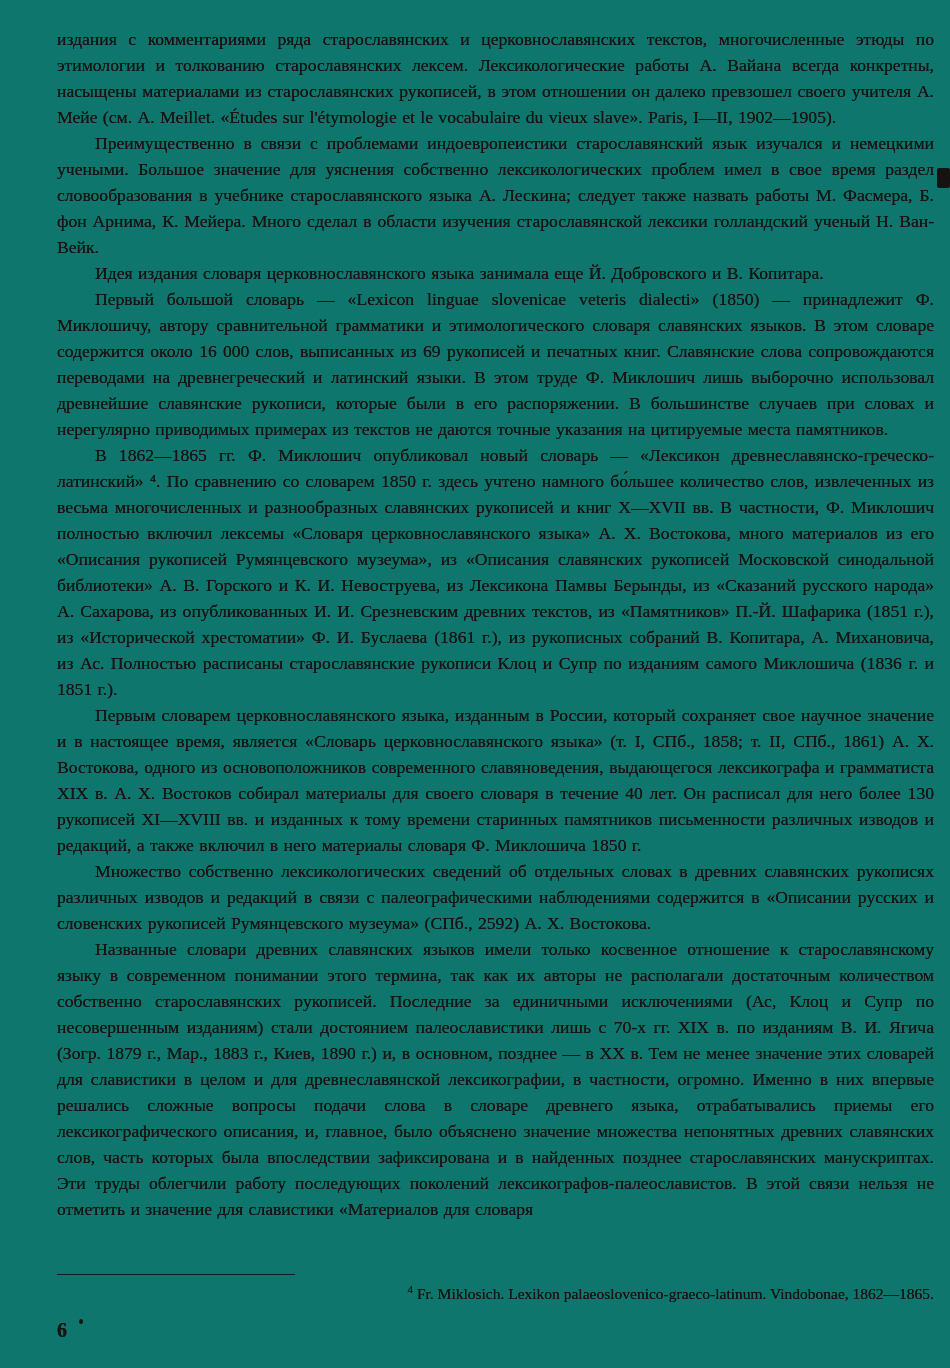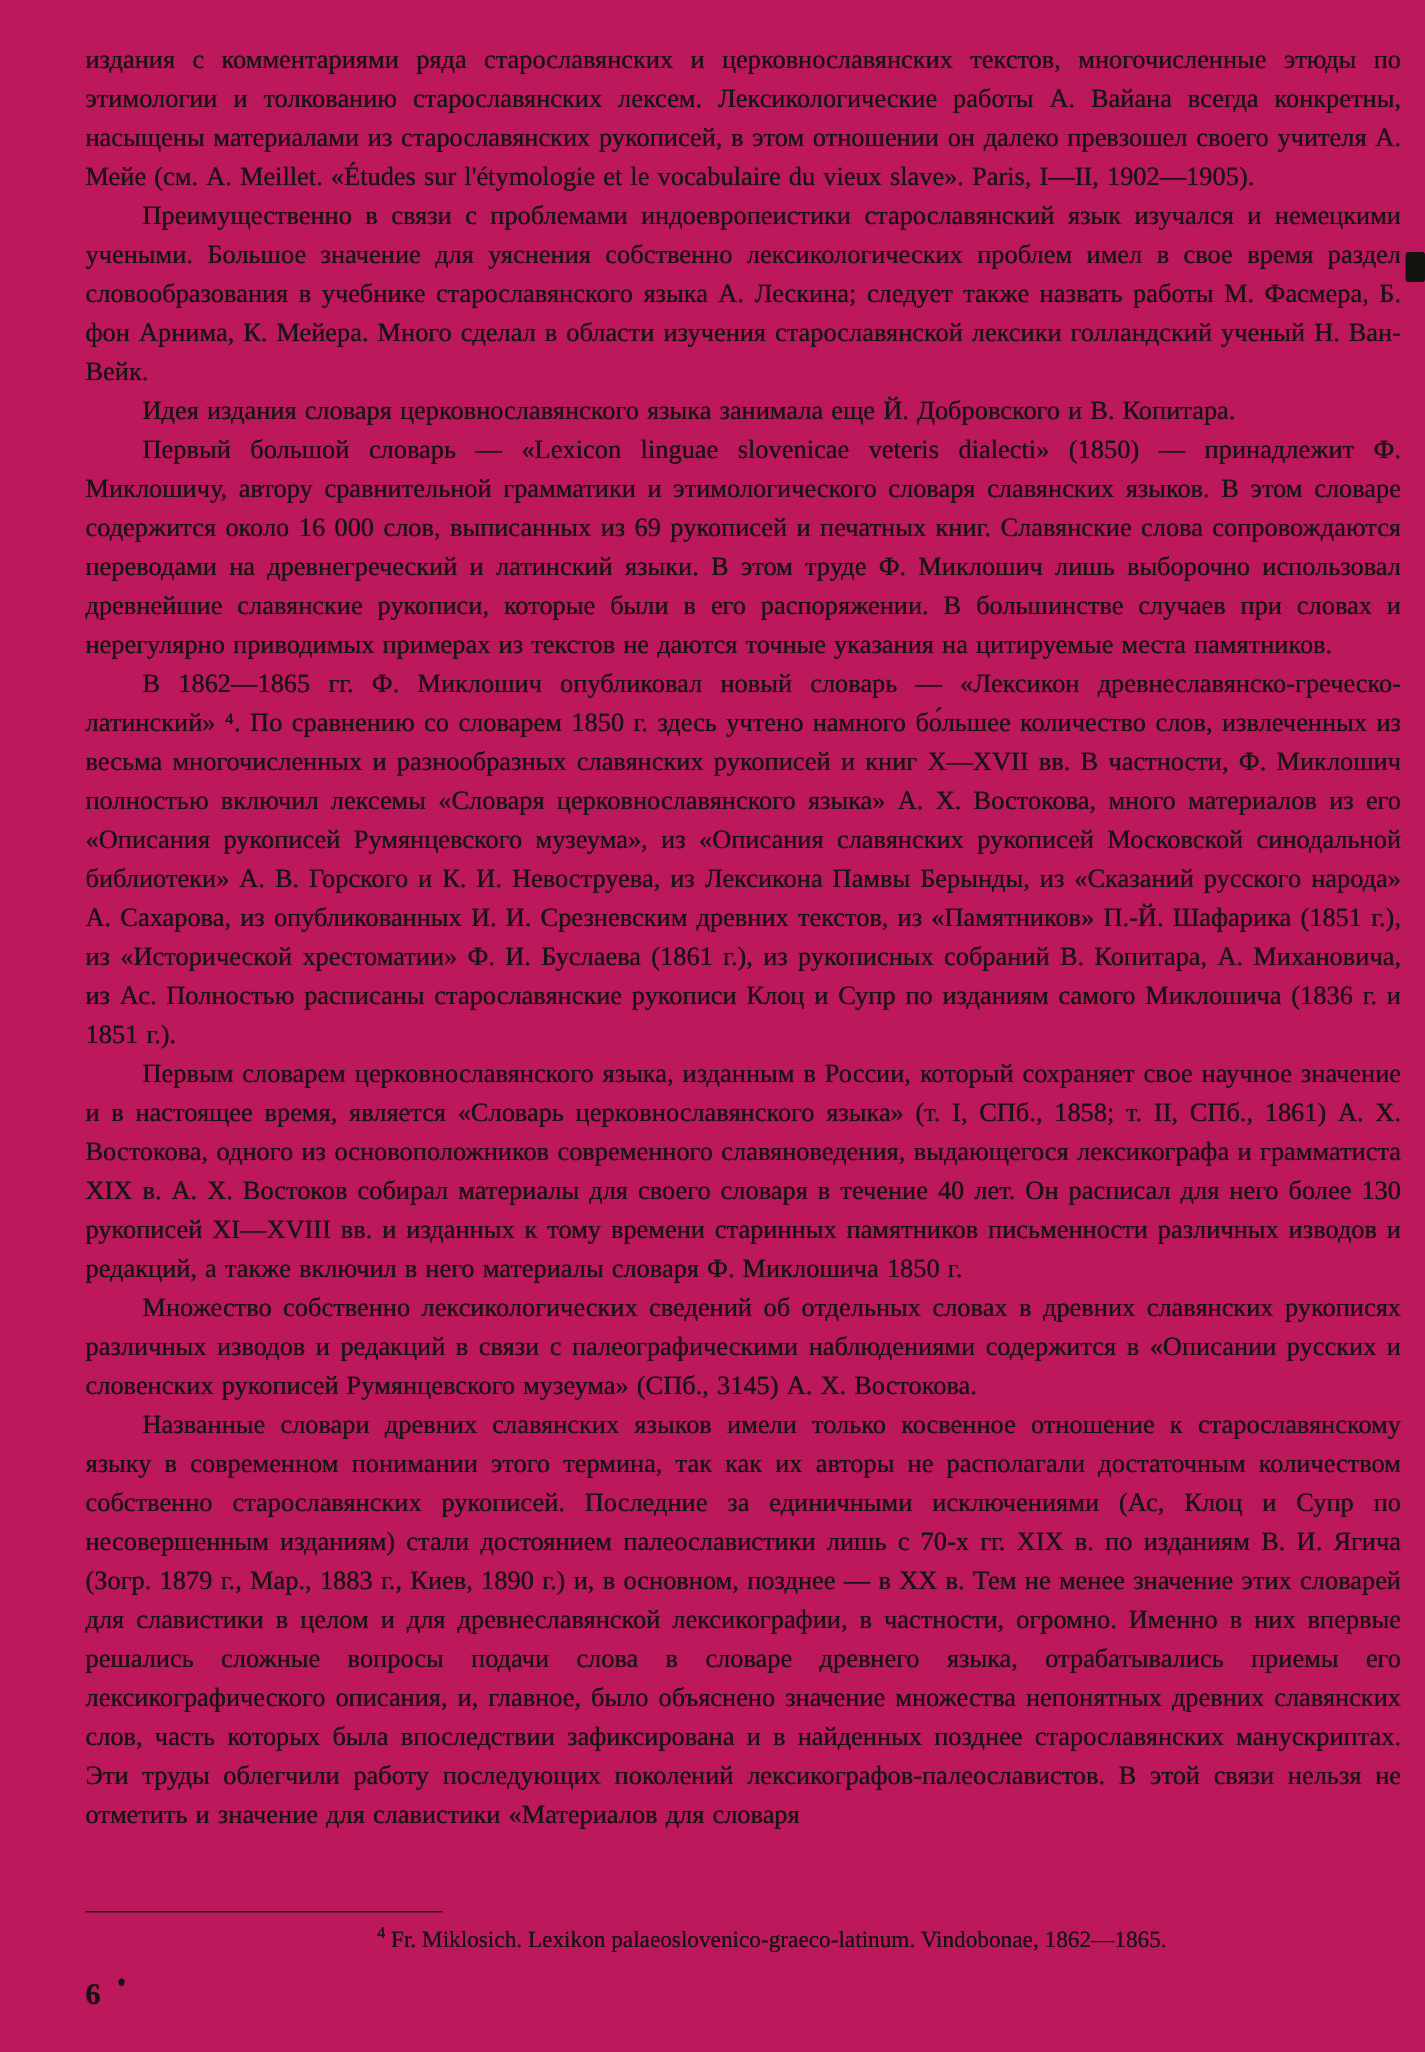--- a/index.html
+++ b/index.html
@@ -5,21 +5,21 @@
   html, body {
     margin: 0;
     padding: 0;
     background: #e8e6df;
   }
   .page {
     position: relative;
     width: 950px;
     height: 1368px;
     margin: 0 auto;
-    background: #be185d;
+    background: #0f766e;
     color: #161513;
     font-family: "Liberation Serif", "DejaVu Serif", serif;
     box-sizing: border-box;
     padding: 26px 16px 26px 57px;
     display: flex;
     flex-direction: column;
     overflow: hidden;
   }
   .text-block {
     font-size: 17.6px;
@@ -45,21 +45,21 @@
   }
   .footnote-rule {
     width: 238px;
     height: 0;
     border-top: 1.5px solid #1b1a18;
     margin: 6px 0 8px 0;
   }
   .footnote {
     margin: 0;
     text-indent: 38px;
-    text-align: center;
+    text-align: right;
   }
   .footnote sup {
     font-size: 11px;
     line-height: 0;
   }
   .page-number {
     margin-top: 14px;
     font-size: 20px;
     font-weight: bold;
     text-shadow: 0 0 0.5px currentColor;
@@ -77,21 +77,21 @@
 
 <div class="page">
 
   <div class="text-block">
     <p class="no-indent">издания с комментариями ряда старославянских и церковнославянских текстов, многочисленные этюды по этимологии и толкованию старославянских лексем. Лексикологические работы А. Вайана всегда конкретны, насыщены материалами из старославянских рукописей, в этом отношении он далеко превзошел своего учителя А. Мейе (см. A. Meillet. «Études sur l'étymologie et le vocabulaire du vieux slave». Paris, I—II, 1902—1905).</p>
     <p>Преимущественно в связи с проблемами индоевропеистики старославянский язык изучался и немецкими учеными. Большое значение для уяснения собственно лексикологических проблем имел в свое время раздел словообразования в учебнике старославянского языка А. Лескина; следует также назвать работы М. Фасмера, Б. фон Арнима, К. Мейера. Много сделал в области изучения старославянской лексики голландский ученый Н. Ван-Вейк.</p>
     <p>Идея издания словаря церковнославянского языка занимала еще Й. Добровского и В. Копитара.</p>
     <p>Первый большой словарь — «Lexicon linguae slovenicae veteris dialecti» (1850) — принадлежит Ф. Миклошичу, автору сравнительной грамматики и этимологического словаря славянских языков. В этом словаре содержится около 16 000 слов, выписанных из 69 рукописей и печатных книг. Славянские слова сопровождаются переводами на древнегреческий и латинский языки. В этом труде Ф. Миклошич лишь выборочно использовал древнейшие славянские рукописи, которые были в его распоряжении. В большинстве случаев при словах и нерегулярно приводимых примерах из текстов не даются точные указания на цитируемые места памятников.</p>
     <p>В 1862—1865 гг. Ф. Миклошич опубликовал новый словарь — «Лексикон древнеславянско-греческо-латинский» ⁴. По сравнению со словарем 1850 г. здесь учтено намного бо́льшее количество слов, извлеченных из весьма многочисленных и разнообразных славянских рукописей и книг X—XVII вв. В частности, Ф. Миклошич полностью включил лексемы «Словаря церковнославянского языка» А. Х. Востокова, много материалов из его «Описания рукописей Румянцевского музеума», из «Описания славянских рукописей Московской синодальной библиотеки» А. В. Горского и К. И. Невоструева, из Лексикона Памвы Берынды, из «Сказаний русского народа» А. Сахарова, из опубликованных И. И. Срезневским древних текстов, из «Памятников» П.-Й. Шафарика (1851 г.), из «Исторической хрестоматии» Ф. И. Буслаева (1861 г.), из рукописных собраний В. Копитара, А. Михановича, из Ас. Полностью расписаны старославянские рукописи Клоц и Супр по изданиям самого Миклошича (1836 г. и 1851 г.).</p>
     <p>Первым словарем церковнославянского языка, изданным в России, который сохраняет свое научное значение и в настоящее время, является «Словарь церковнославянского языка» (т. I, СПб., 1858; т. II, СПб., 1861) А. Х. Востокова, одного из основоположников современного славяноведения, выдающегося лексикографа и грамматиста XIX в. А. Х. Востоков собирал материалы для своего словаря в течение 40 лет. Он расписал для него более 130 рукописей XI—XVIII вв. и изданных к тому времени старинных памятников письменности различных изводов и редакций, а также включил в него материалы словаря Ф. Миклошича 1850 г.</p>
-    <p>Множество собственно лексикологических сведений об отдельных словах в древних славянских рукописях различных изводов и редакций в связи с палеографическими наблюдениями содержится в «Описании русских и словенских рукописей Румянцевского музеума» (СПб., 3145) А. Х. Востокова.</p>
+    <p>Множество собственно лексикологических сведений об отдельных словах в древних славянских рукописях различных изводов и редакций в связи с палеографическими наблюдениями содержится в «Описании русских и словенских рукописей Румянцевского музеума» (СПб., 2592) А. Х. Востокова.</p>
     <p>Названные словари древних славянских языков имели только косвенное отношение к старославянскому языку в современном понимании этого термина, так как их авторы не располагали достаточным количеством собственно старославянских рукописей. Последние за единичными исключениями (Ас, Клоц и Супр по несовершенным изданиям) стали достоянием палеославистики лишь с 70-х гг. XIX в. по изданиям В. И. Ягича (Зогр. 1879 г., Мар., 1883 г., Киев, 1890 г.) и, в основном, позднее — в XX в. Тем не менее значение этих словарей для славистики в целом и для древнеславянской лексикографии, в частности, огромно. Именно в них впервые решались сложные вопросы подачи слова в словаре древнего языка, отрабатывались приемы его лексикографического описания, и, главное, было объяснено значение множества непонятных древних славянских слов, часть которых была впоследствии зафиксирована и в найденных позднее старославянских манускриптах. Эти труды облегчили работу последующих поколений лексикографов-палеославистов. В этой связи нельзя не отметить и значение для славистики «Материалов для словаря</p>
   </div>
 
   <div class="footnote-area">
     <div class="footnote-rule"></div>
     <p class="footnote"><sup>4</sup> <span>Fr. Miklosich. Lexikon palaeoslovenico-graeco-latinum. Vindobonae, 1862—1865.</span></p>
   </div>
 
   <div class="page-number">6</div>
 

